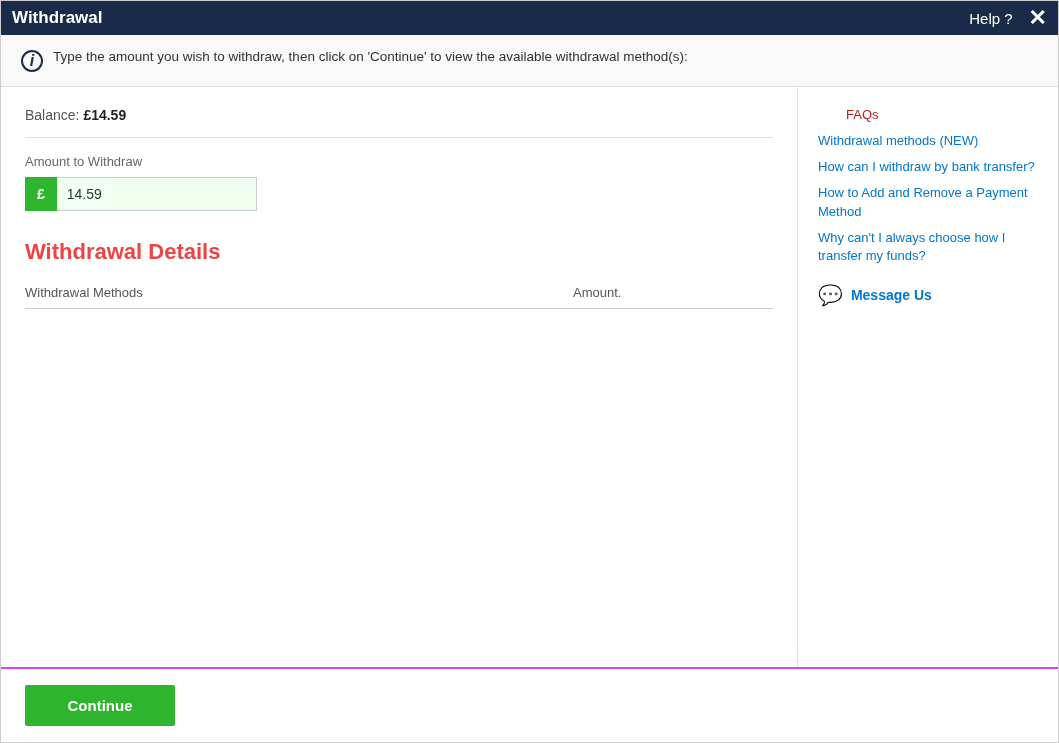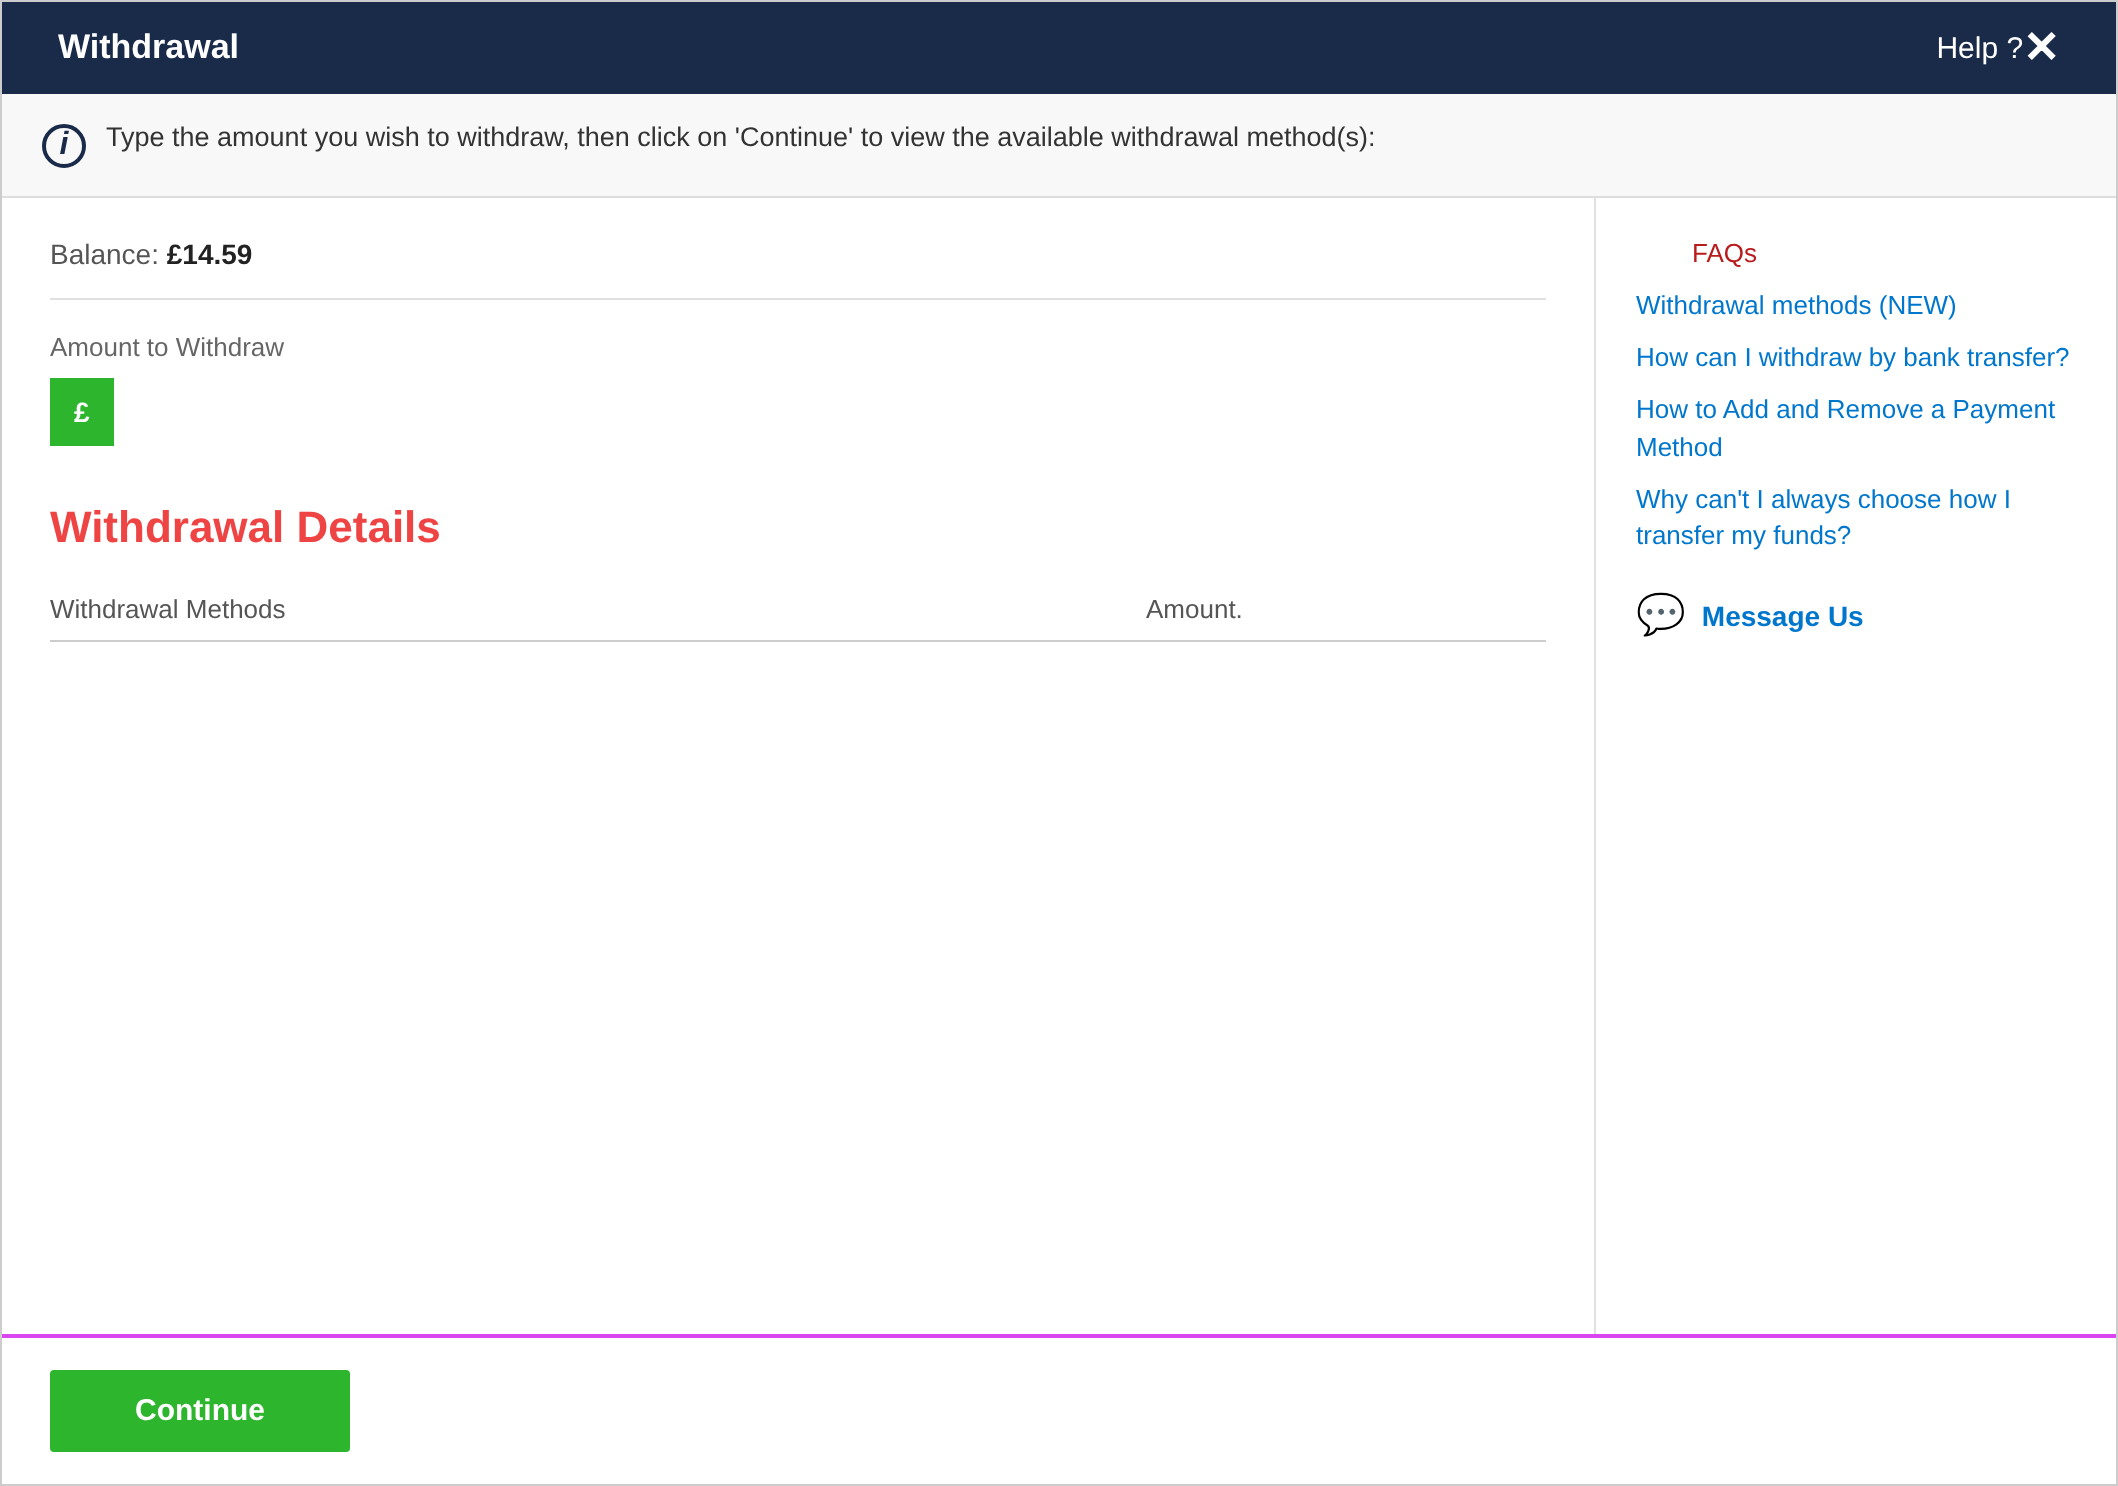--- a/index.html
+++ b/index.html
@@ -27,34 +27,35 @@
       border: 1px solid #ccc;
       position: relative;
     }
 
     .modal-header {
       background: #1a2b4a;
       color: #fff;
       display: flex;
       align-items: center;
       justify-content: space-between;
-      padding: 0 28px;
-      height: 46px;
+      padding: 0 11px;
+      height: 34px;
       flex-shrink: 0;
     }
 
     .modal-header-title {
       font-size: 17px;
       font-weight: bold;
       color: #fff;
     }
 
     .modal-header-right {
       display: flex;
       align-items: center;
+      gap: 16px;
     }
 
     .help-link {
       color: #fff;
       font-size: 15px;
       cursor: pointer;
       text-decoration: none;
     }
 
     .close-btn {
@@ -278,20 +279,21 @@
 
       <div class="balance-row">
         <span class="balance-label">Balance:</span>
         <span> </span>
         <span class="balance-value">£14.59</span>
       </div>
 
       <div class="amount-label">Amount to Withdraw</div>
       <div class="amount-input-row">
         <div class="currency-box">£</div>
+        <input class="amount-input" type="text" value="14.59" style="">
       </div>
 
       <div class="withdrawal-details-title">Withdrawal Details</div>
 
       <div class="table-header">
         <div class="col-method">Withdrawal Methods</div>
         <div class="col-amount">Amount.</div>
       </div>
 
       <div class="table-body"></div>

